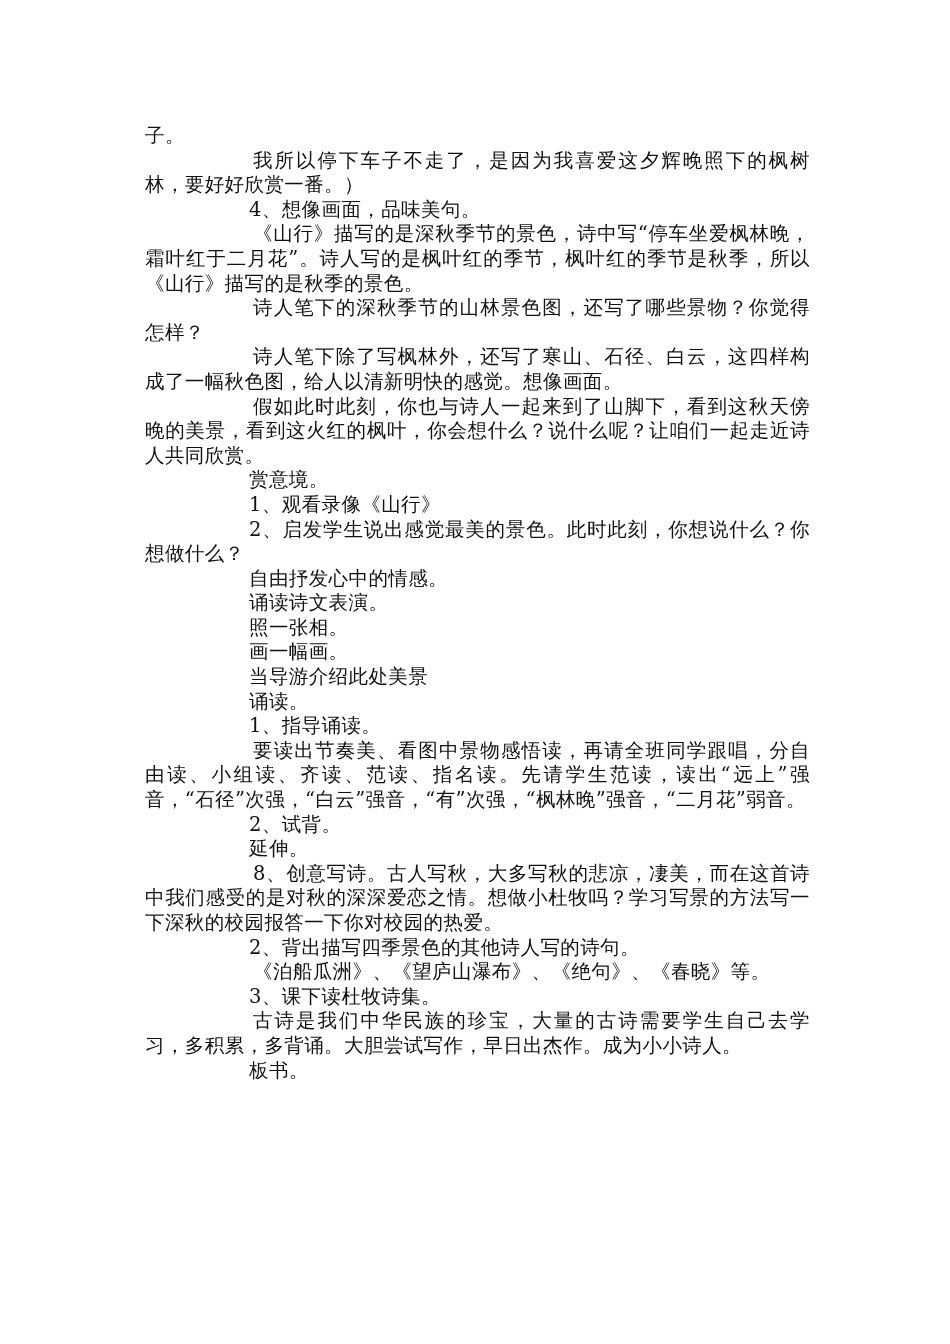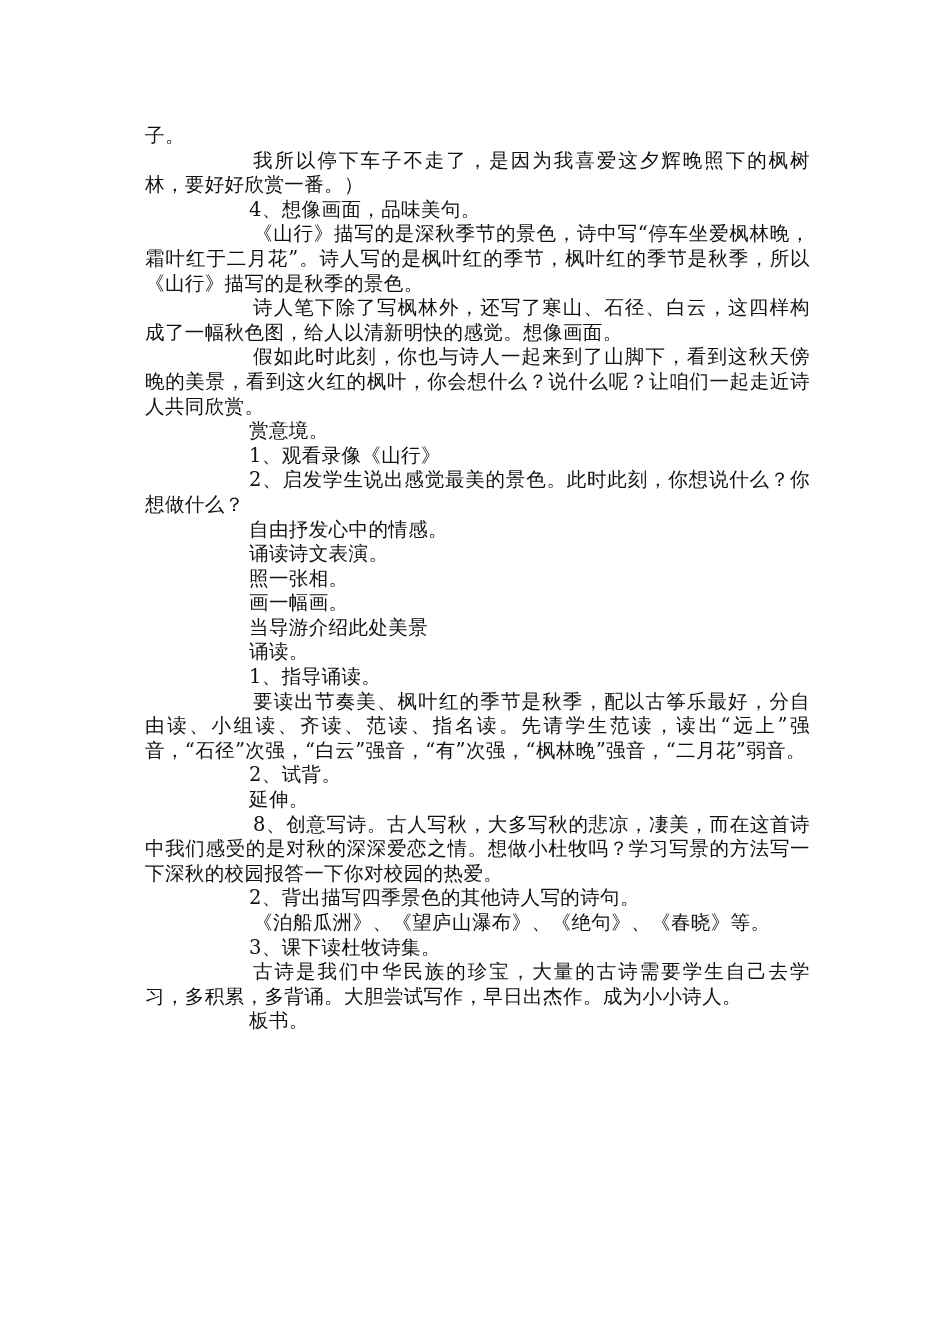--- a/index.html
+++ b/index.html
@@ -19,33 +19,34 @@
   .ind2 { text-indent: 104px; }
 </style>
 </head>
 <body>
 
 <div class="page">
   <p class="p">子。</p>
   <p class="p ind">我所以停下车子不走了，是因为我喜爱这夕辉晚照下的枫树林，要好好欣赏一番。）</p>
   <p class="p ind2">4、想像画面，品味美句。</p>
   <p class="p ind">《山行》描写的是深秋季节的景色，诗中写“停车坐爱枫林晚，霜叶红于二月花”。诗人写的是枫叶红的季节，枫叶红的季节是秋季，所以《山行》描写的是秋季的景色。</p>
+  <p class="p ind">诗人笔下的深秋季节的山林景色图，还写了哪些景物？你觉得怎样？</p>
   <p class="p ind">诗人笔下除了写枫林外，还写了寒山、石径、白云，这四样构成了一幅秋色图，给人以清新明快的感觉。想像画面。</p>
   <p class="p ind">假如此时此刻，你也与诗人一起来到了山脚下，看到这秋天傍晚的美景，看到这火红的枫叶，你会想什么？说什么呢？让咱们一起走近诗人共同欣赏。</p>
   <p class="p ind2">赏意境。</p>
   <p class="p ind2">1、观看录像《山行》</p>
   <p class="p ind2">2、启发学生说出感觉最美的景色。此时此刻，你想说什么？你想做什么？</p>
   <p class="p ind2">自由抒发心中的情感。</p>
   <p class="p ind2">诵读诗文表演。</p>
   <p class="p ind2">照一张相。</p>
   <p class="p ind2">画一幅画。</p>
   <p class="p ind2">当导游介绍此处美景</p>
   <p class="p ind2">诵读。</p>
   <p class="p ind2">1、指导诵读。</p>
-  <p class="p ind">要读出节奏美、枫叶红的季节是秋季，配以古筝乐最好，分自由读、小组读、齐读、范读、指名读。先请学生范读，读出“远上”强音，“石径”次强，“白云”强音，“有”次强，“枫林晚”强音，“二月花”弱音。</p>
+  <p class="p ind">要读出节奏美、看图中景物感悟读，再请全班同学跟唱，分自由读、小组读、齐读、范读、指名读。先请学生范读，读出“远上”强音，“石径”次强，“白云”强音，“有”次强，“枫林晚”强音，“二月花”弱音。</p>
   <p class="p ind2">2、试背。</p>
   <p class="p ind2">延伸。</p>
   <p class="p ind">8、创意写诗。古人写秋，大多写秋的悲凉，凄美，而在这首诗中我们感受的是对秋的深深爱恋之情。想做小杜牧吗？学习写景的方法写一下深秋的校园报答一下你对校园的热爱。</p>
   <p class="p ind2">2、背出描写四季景色的其他诗人写的诗句。</p>
   <p class="p ind">《泊船瓜洲》、《望庐山瀑布》、《绝句》、《春晓》等。</p>
   <p class="p ind2">3、课下读杜牧诗集。</p>
   <p class="p ind">古诗是我们中华民族的珍宝，大量的古诗需要学生自己去学习，多积累，多背诵。大胆尝试写作，早日出杰作。成为小小诗人。</p>
   <p class="p ind2">板书。</p>
 </div>
 

